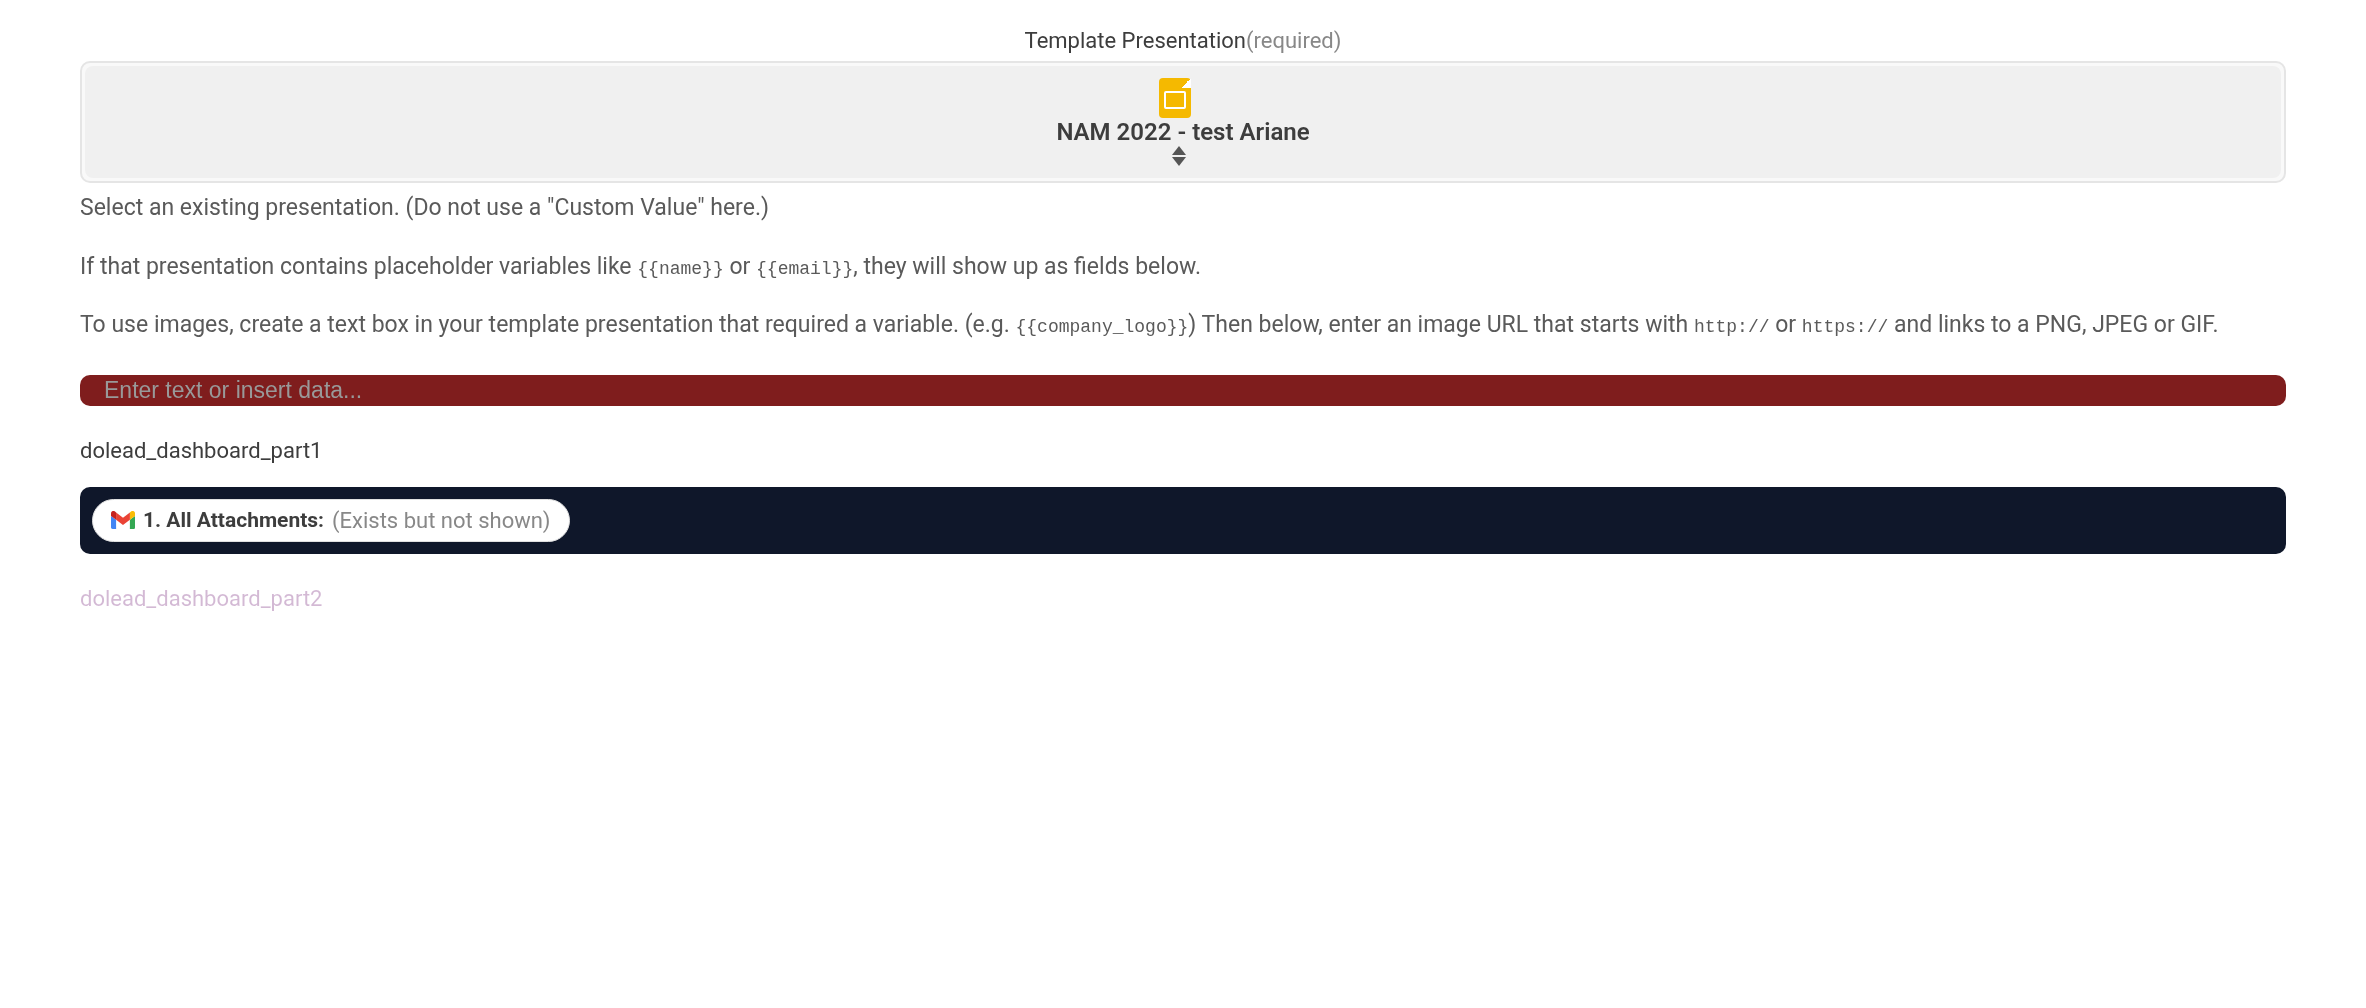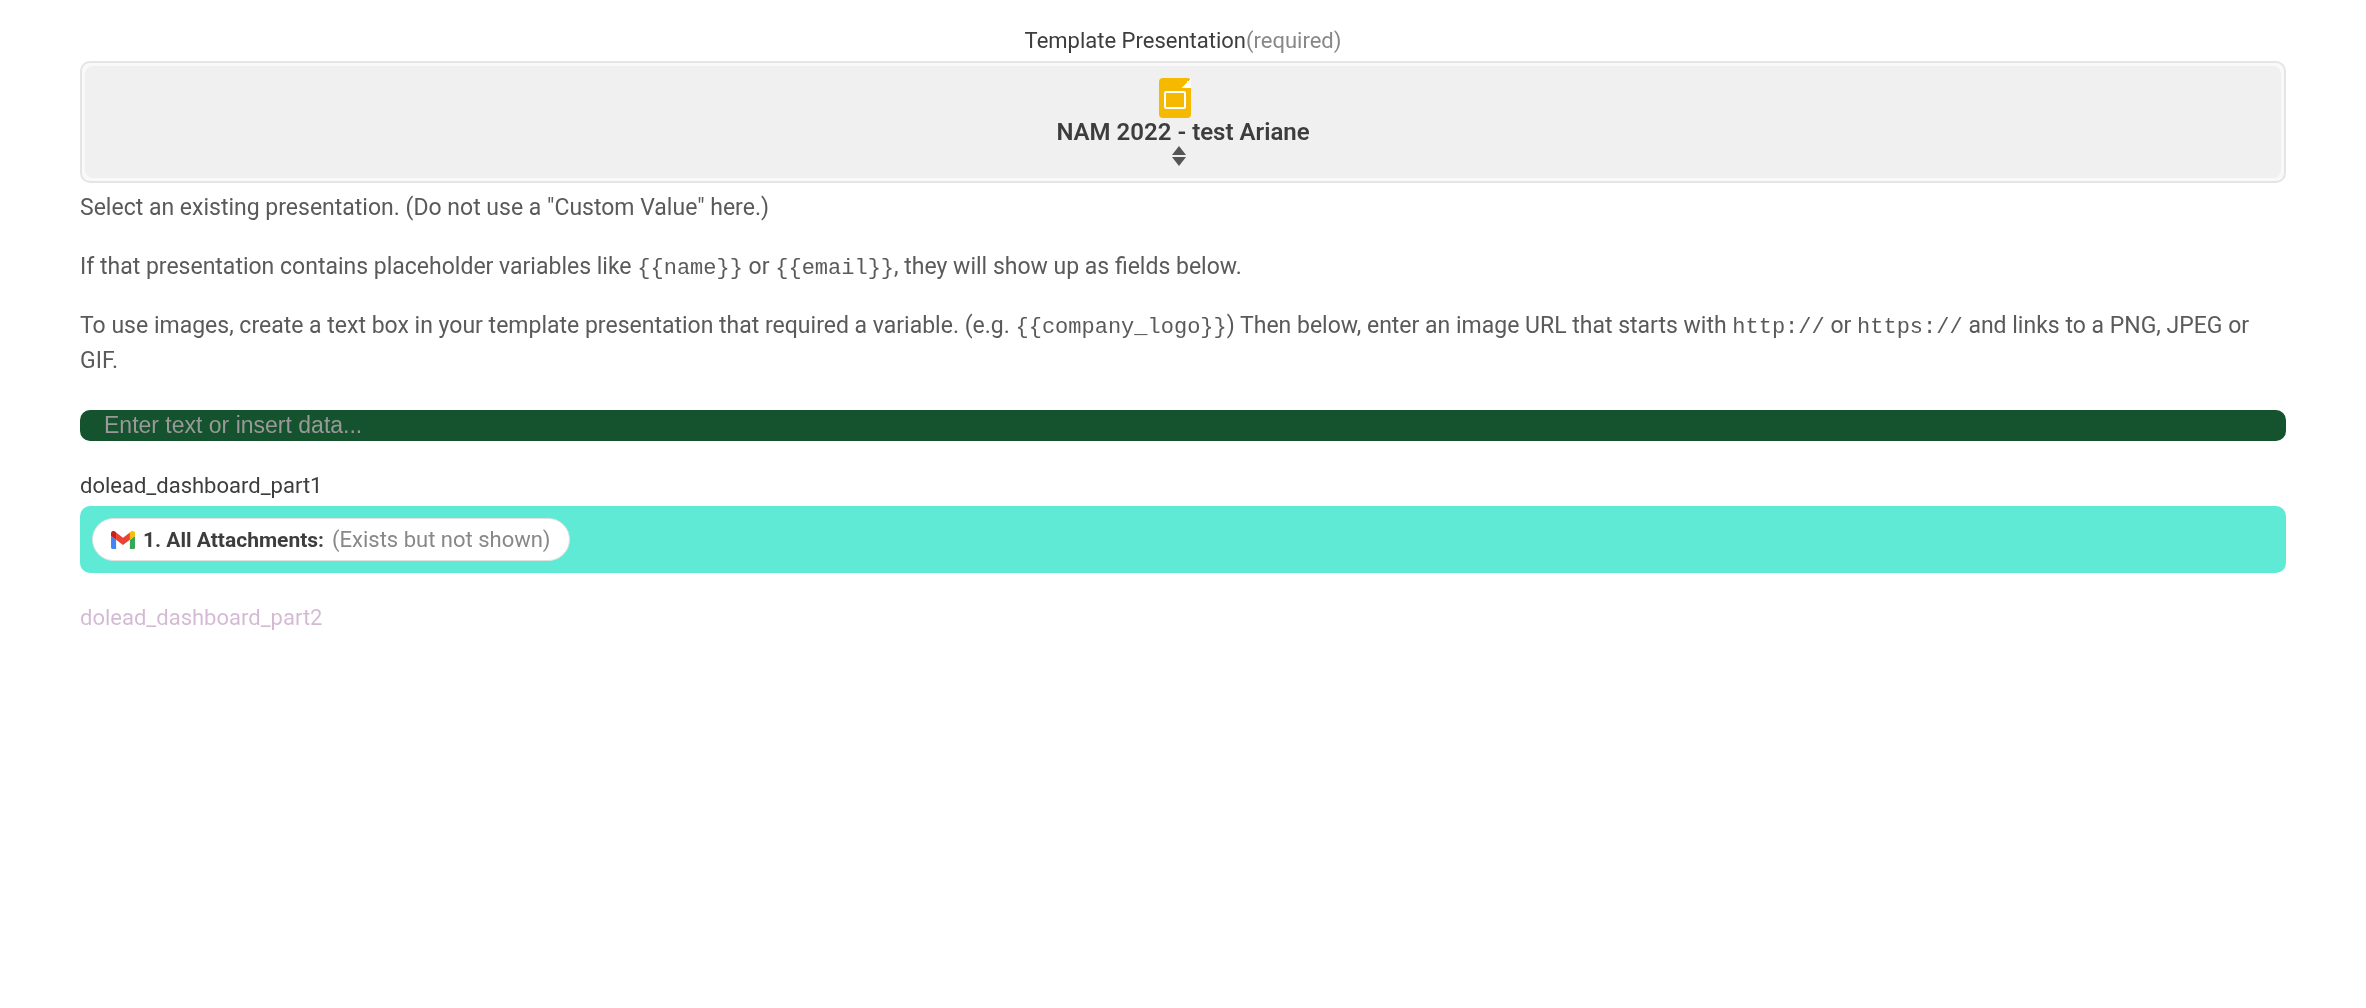--- a/index.html
+++ b/index.html
@@ -124,26 +124,26 @@
   line-height: 1.5;
   color: #5a5a5a;
 }
 
 .help-text p {
   margin-bottom: 24px;
 }
 
 .help-text code {
   font-family: "SFMono-Regular", Consolas, "Liberation Mono", Menlo, monospace;
-  font-size: 22px;
+  font-size: 18px;
   color: #5a5a5a;
 }
 
 .text-input-wrapper {
-  background: #14532d;
+  background: #7f1d1d;
   border-radius: 10px;
   padding: 2px 24px;
   margin-top: 8px;
 }
 
 .text-input {
   border: none;
   background: transparent;
   width: 100%;
   font-size: 23px;
@@ -156,24 +156,24 @@
 }
 
 .field-label-secondary {
   font-size: 22px;
   font-weight: 400;
   color: #3d3d3d;
   margin-bottom: 8px;
 }
 
 .attachment-wrapper {
-  background: #5eead4;
+  background: #0f172a;
   border-radius: 10px;
   padding: 12px;
-  margin-top: 8px;
+  margin-top: 24px;
 }
 
 .attachment-pill {
   display: inline-flex;
   align-items: center;
   background: #ffffff;
   border: 1px solid #e0e0e0;
   border-radius: 24px;
   padding: 8px 18px;
   gap: 8px;

